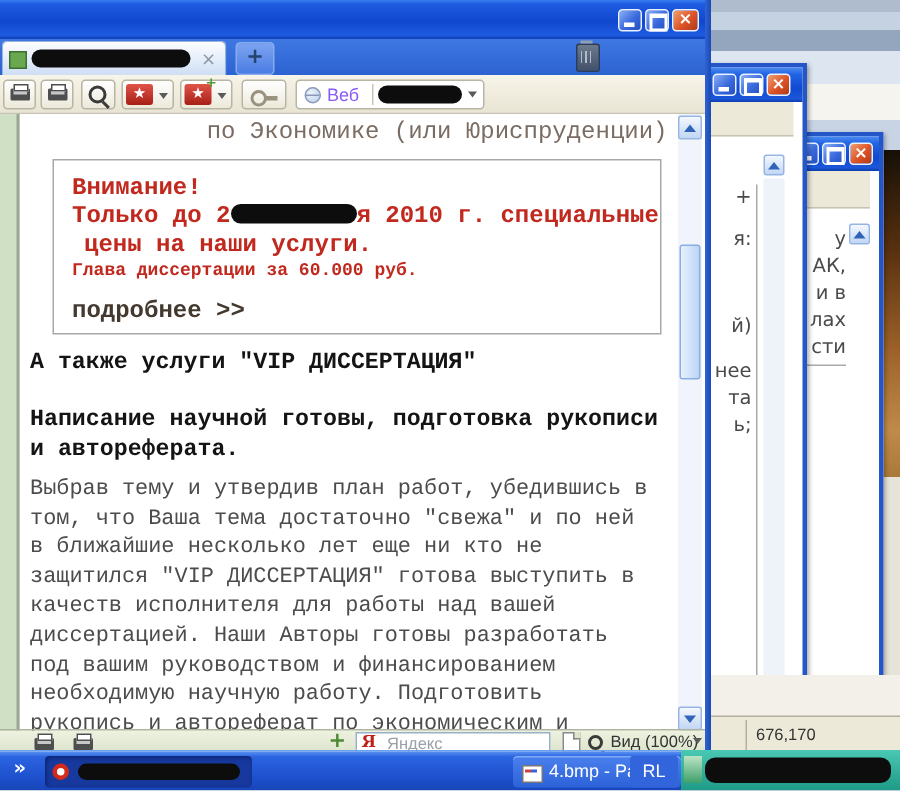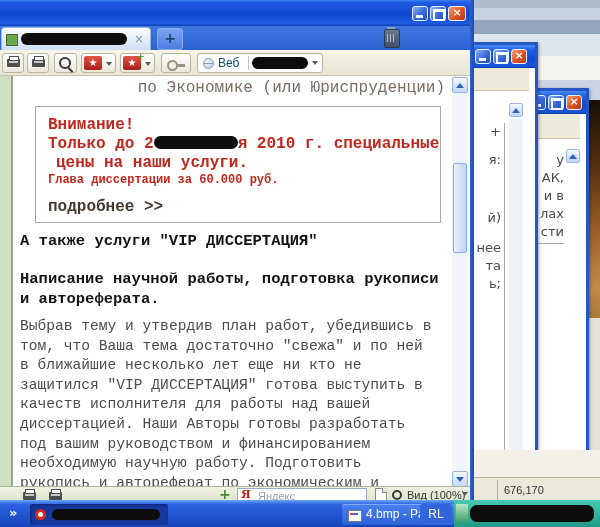--- a/index.html
+++ b/index.html
@@ -185,42 +185,42 @@
     <div class="tbtn" style="left:120px;width:35px;">
       <div class="starbox">★</div>
       <div class="a" style="left:16px;top:-2px;color:#4e9a2e;font:bold 9px/9px 'DejaVu Sans',sans-serif;">+</div>
       <div class="dd" style="left:24px;"></div>
       </div>
     <div class="tbtn" style="left:161px;width:30px;">
       <div class="key"></div>
       </div>
     <div class="tbtn" style="left:197px;width:126px;background:#fff;">
       <div class="globe"></div>
-      <div class="a" style="left:20px;top:3px;font:12px/13px 'Liberation Sans',sans-serif;color:#0c4a6e;">Веб</div>
+      <div class="a" style="left:20px;top:3px;font:12px/13px 'Liberation Sans',sans-serif;color:#8b5cf6;">Веб</div>
       <div class="a" style="left:50px;top:2px;width:1px;height:14px;background:#c8c4b4;"></div>
       <div class="a redact" style="left:54px;top:3px;width:56px;height:12px;"></div>
       <div class="dd" style="left:114px;top:7px;"></div>
     </div>
 
     <div class="a" id="pagearea">
       <div class="a" id="greenstrip"></div>
       <div class="a pgfont" style="left:20px;top:3px;width:425px;text-align:right;color:#7a6c63;font-size:16px;">по Экономике (или Юриспруденции)</div>
 
       <div class="a" id="promo-box">
         <div class="pgfont red a" style="left:12px;top:9px;font-size:16px;">Внимание!</div>
         <div class="pgfont red a" style="left:12px;top:28px;font-size:16px;white-space:nowrap;">
           <span>Только до 2</span><span class="redact" style="display:inline-block;width:84px;height:13px;vertical-align:-1px;"></span><span>я 2010 г. специальные</span>
         </div>
         <div class="pgfont red a" style="left:20px;top:47px;font-size:16px;">цены на наши услуги.</div>
         <div class="pgfont red a" style="left:12px;top:66px;font-size:12px;">Глава диссертации за 60.000 руб.</div>
         <div class="pgfont a" style="left:12px;top:91px;font-size:16px;font-weight:bold;color:#43392f;">подробнее &gt;&gt;</div>
       </div>
 
       <div class="pgfont a" style="left:20px;top:156px;width:420px;font-size:15.5px;font-weight:bold;color:#141414;">А также услуги "VIP ДИССЕРТАЦИЯ"</div>
-      <div class="pgfont a" style="left:20px;top:193px;width:430px;font-size:15.5px;font-weight:bold;color:#141414;line-height:20px;">Написание научной работы, подготовка рукописи и автореферата.</div>
+      <div class="pgfont a" style="left:20px;top:193px;width:430px;font-size:15.5px;font-weight:bold;color:#141414;line-height:20px;">Написание научной готовы, подготовка рукописи и автореферата.</div>
       <div class="pgfont a" style="left:20px;top:241px;width:418px;font-size:14.6px;color:#4c4c4c;line-height:19.6px;">Выбрав тему и утвердив план работ, убедившись в том, что Ваша тема достаточно "свежа" и по ней в ближайшие несколько лет еще ни кто не защитился "VIP ДИССЕРТАЦИЯ" готова выступить в качеств исполнителя для работы над вашей диссертацией. Наши Авторы готовы разработать под вашим руководством и финансированием необходимую научную работу. Подготовить рукопись и автореферат по экономическим и юридическим а также многим другим специальностям. Для</div>
     </div>
 
     <div class="a" id="scrollbar">
       <div class="sbtn a" style="left:0;top:1px;width:16px;height:16px;"></div>
       <div class="a" id="sb-thumb"></div>
       <div class="sbtn down a" style="left:0;top:395px;width:16px;height:16px;"></div>
     </div>
 
     <div class="a" id="findbar">

